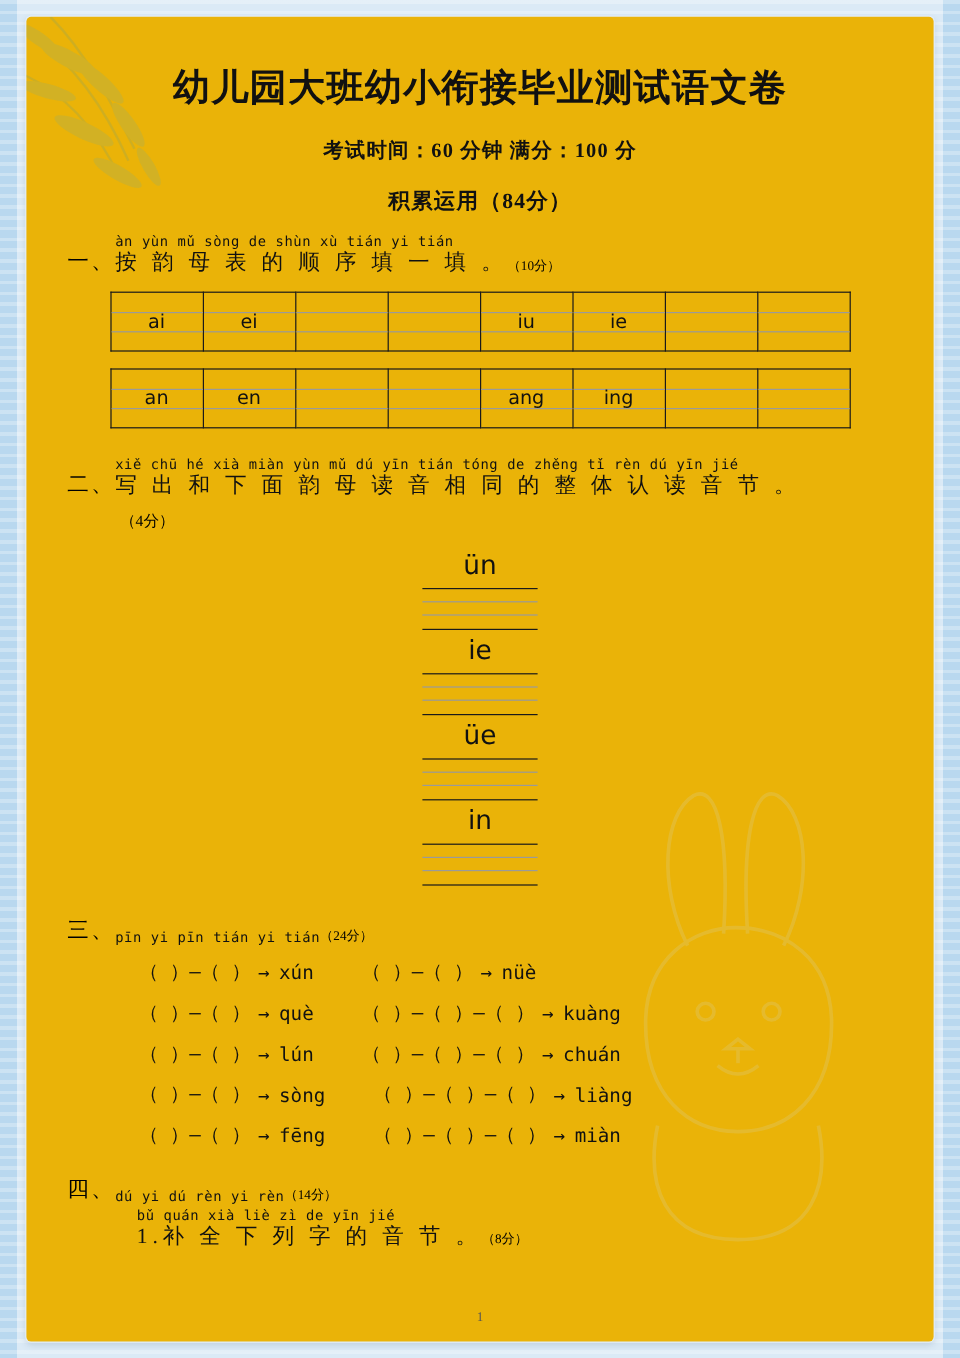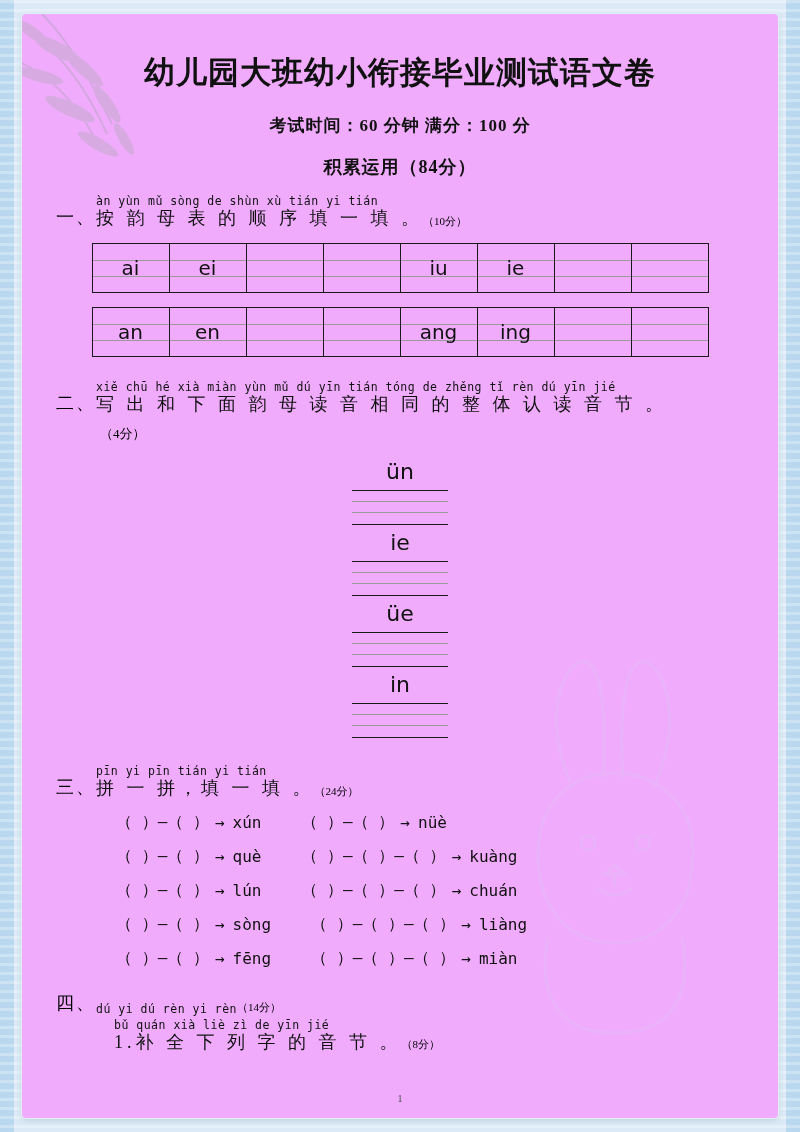--- a/index.html
+++ b/index.html
@@ -18,21 +18,21 @@
       #dbeaf6;
   }
   .stripes{
     position:absolute;inset:0;
     background:repeating-linear-gradient(180deg, rgba(255,255,255,.55) 0 3px, rgba(255,255,255,0) 3px 9px);
     opacity:.5;
   }
   .sheet{
     position:absolute;
     left:22px;top:14px;right:22px;bottom:14px;
-    background:#f0abfc;
+    background:#eab308;
     border-radius:4px;
     box-shadow:0 0 0 1px #e3eef7, 0 2px 6px rgba(60,90,120,.18);
     overflow:hidden;
   }
   
   .wm-bamboo{
     position:absolute;left:-10px;top:0px;width:220px;height:210px;
     opacity:.22;pointer-events:none;
   }
   .wm-rabbit{
@@ -111,21 +111,21 @@
   table.fourline td .mid1,
   table.fourline td .mid2{
     position:absolute;left:0;right:0;height:0;
     border-top:1px solid #9a9a9a;
   }
   table.fourline td .mid1{top:33.3%;}
   table.fourline td .mid2{top:66.6%;}
   table.fourline td span.cellval{
     position:relative;z-index:2;
     font-family:"DejaVu Sans", sans-serif;
-    font-size:20px;
+    font-size:16px;
     color:#111;
   }
 
   
   .writerow{
     display:flex;align-items:center;justify-content:center;
     gap:6px;margin-top:16px;flex-direction:column;
   }
   .wterm{
     font-family:"DejaVu Sans", sans-serif;
@@ -293,21 +293,20 @@
             <i></i>
           </span>
       </div>
     </div>
 
     <div class="q" style="margin-top:26px;">
       <div class="qline">
         <span class="qnum">三、</span>
         <span class="pylabel">
           <span class="py">pīn  yi  pīn   tián  yi  tián</span>
-          <span class="hz">拼 一 拼，填 一 填 。</span>
         </span>
         <span class="score">（24分）</span>
       </div>
 
       <div class="spellwrap">
         <div class="spellrow">
           <span class="spellgroup">
             <span>（    ）—（    ）</span>
             <span class="arrow">→</span>
             <span class="ans">xún</span>

